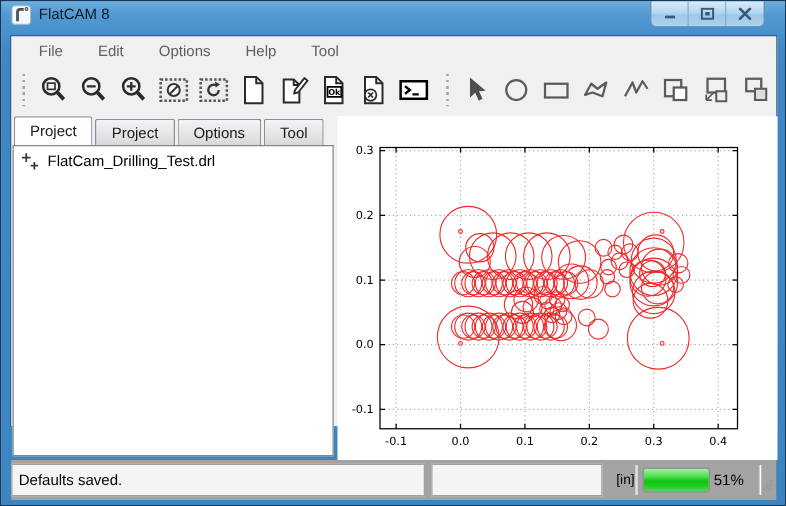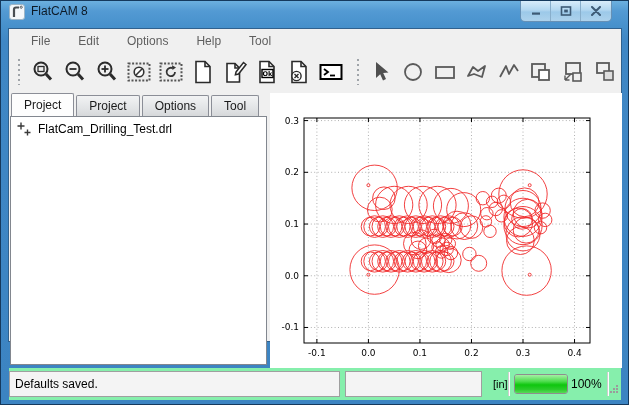--- a/index.html
+++ b/index.html
@@ -44,21 +44,21 @@
   .tab.active { height:23px; background:#fdfdfd; z-index:3; }
   .tree-panel {
     position:absolute; left:1px; top:87px; width:257px; height:249px;
     background:#ffffff; border:1px solid #82878f; z-index:2;
   }
   .tree-item { display:flex; align-items:center; padding:4px 19px 2px 5px; }
   .tree-label { font-size:12px; color:#000; margin-left:6px; }
   
   .plot-panel { position:absolute; left:261px; top:64px; width:352px; height:275px; background:#ffffff; }
   
-  .statusbar { position:absolute; left:0; right:0; top:339px; height:32px; background:#86efac; }
+  .statusbar { position:absolute; left:0; right:0; top:339px; height:32px; background:#a3a3a3; }
   .status-field {
     position:absolute; top:3px; height:26px; background:#f4f4f4;
     border:1px solid #9f9f9f; font-size:12px; color:#000;
     display:flex; align-items:center; padding-left:5px;
   }
   .status-sep { position:absolute; top:4px; width:1px; height:24px; background:#cdcdcd; box-shadow:1px 0 0 #ffffff; }
   .units-label { position:absolute; left:484px; top:0; height:32px; display:flex; align-items:center; font-size:11px; color:#000; }
   .progress-outer {
     position:absolute; left:505px; top:6px; width:54px; height:20px;
     border:1px solid #8e8e8e; border-radius:3px; background:#e6e6e6; overflow:hidden;
@@ -409,21 +409,21 @@
         <span>Defaults saved.</span>
       </div>
       <div class="status-field" style="left:336px; width:137px;">
         <span></span>
       </div>
       <div class="units-label">[in]</div>
       <div class="status-sep" style="left:499px;"></div>
       <div class="progress-outer">
         <div class="progress-fill" id="progress-fill" style="width: 100%;"></div>
       </div>
-      <div class="progress-label">100%</div>
+      <div class="progress-label">51%</div>
       <div class="status-sep" style="left:598px;"></div>
       <div class="resize-grip">
         <svg width="11" height="11" viewBox="0 0 11 11">
           <g fill="#9b9b9b">
             <rect x="8" y="2" width="2" height="2"></rect>
               <rect x="8" y="5" width="2" height="2"></rect>
               <rect x="8" y="8" width="2" height="2"></rect>
             <rect x="5" y="5" width="2" height="2"></rect>
               <rect x="5" y="8" width="2" height="2"></rect>
             <rect x="2" y="8" width="2" height="2"></rect>

